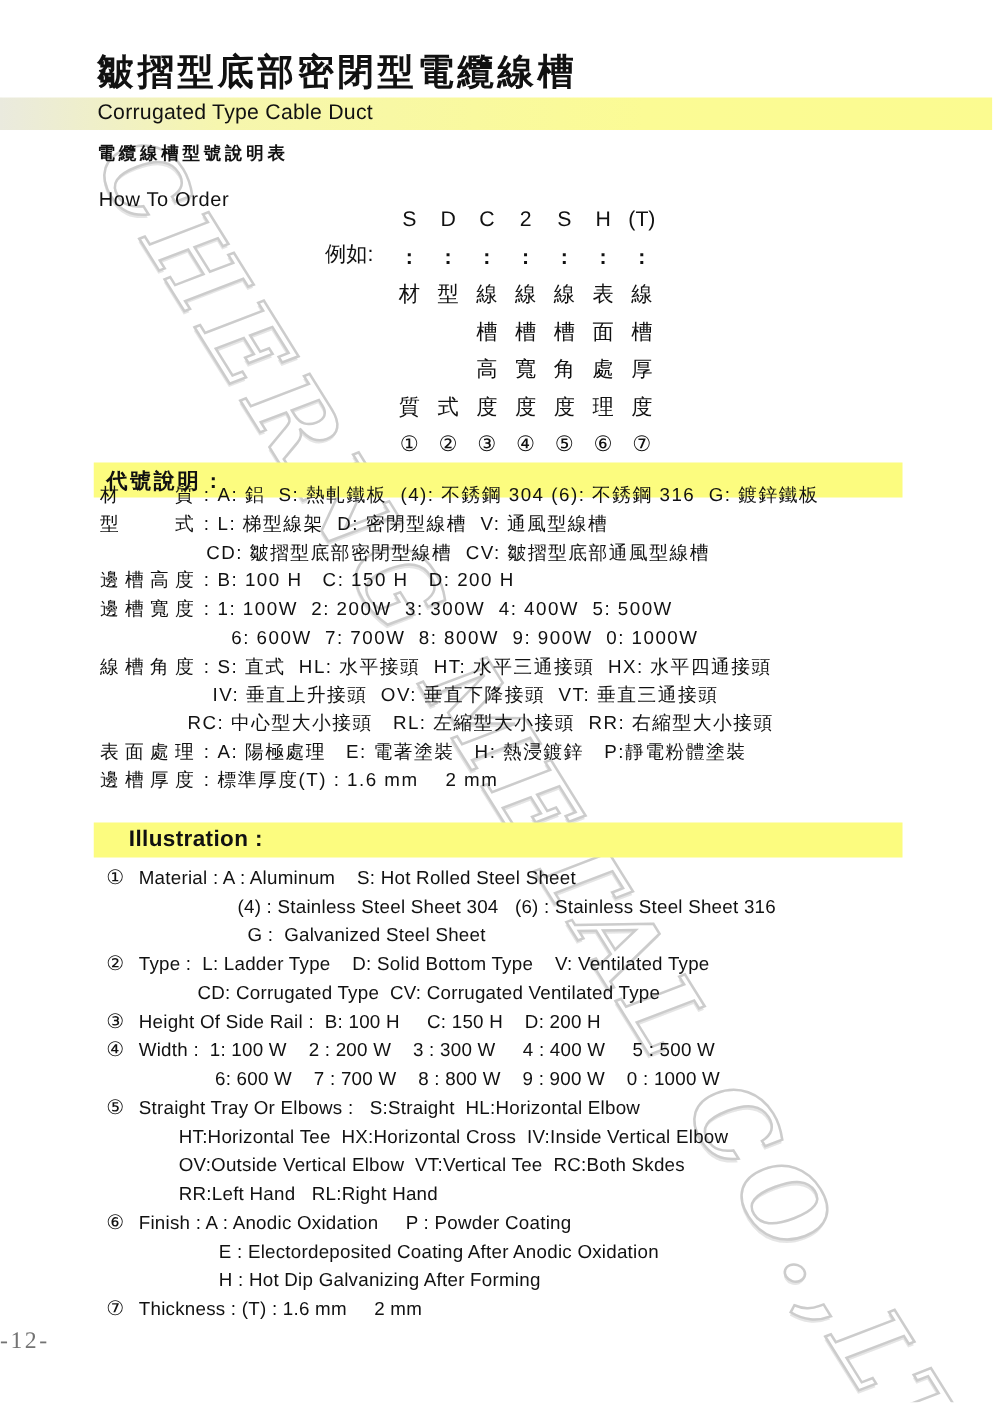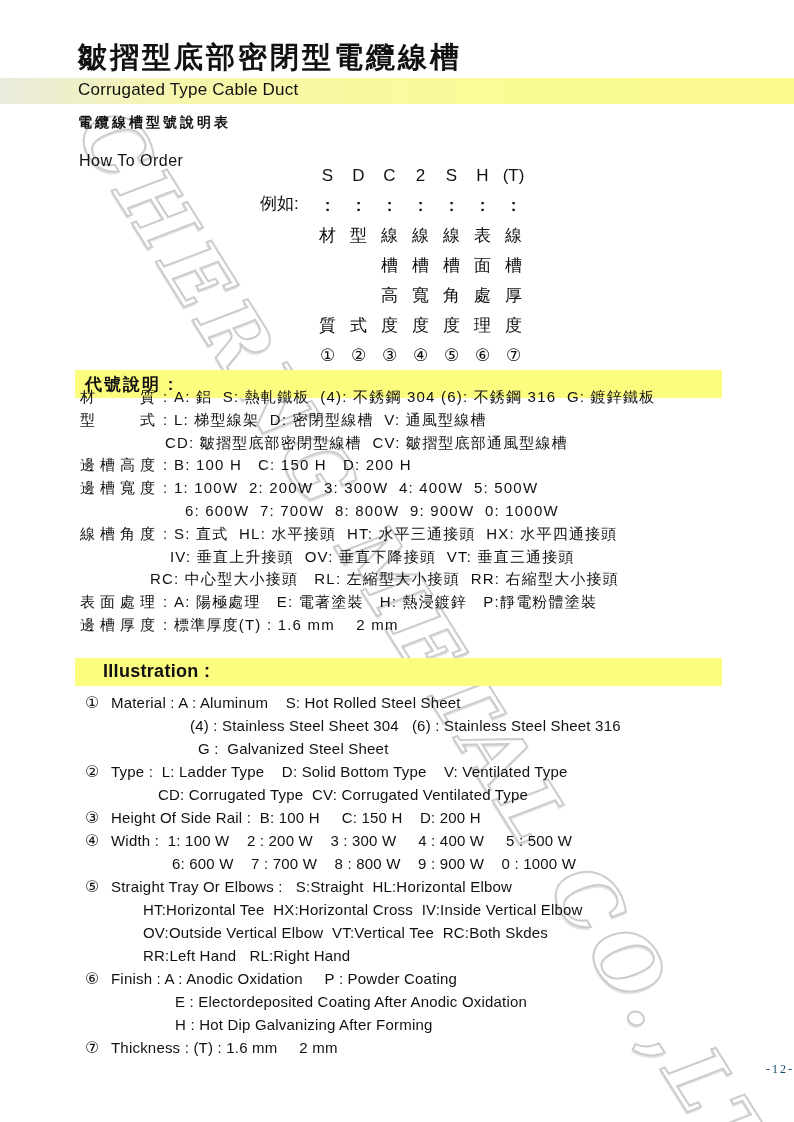--- a/index.html
+++ b/index.html
@@ -95,23 +95,23 @@
   .itext{white-space:pre;letter-spacing:.2px;}
   .isp{display:inline-block;flex:0 0 auto;}
   .sp-a{width:105px;}
   .sp-b{width:113px;}
   .sp-c{width:73px;}
   .sp-d{width:87px;}
   .sp-e{width:58px;}
   .sp-f{width:90px;}
 
   .pagenum{
-    position:absolute;left:0;top:1062px;width:794px;text-align:right;
+    position:absolute;left:0;top:1062px;width:794px;text-align:left;
     font-family:"Liberation Serif","DejaVu Serif",serif;
-    font-size:12px;letter-spacing:2px;color:#0c4a6e;
+    font-size:19px;letter-spacing:2px;color:#737373;
   }
 </style>
 </head>
 <body>
 
 <div id="page">
 
   <div class="watermark">CHERNG METAL CO.,LTD.</div>
 
   <div class="layer">

